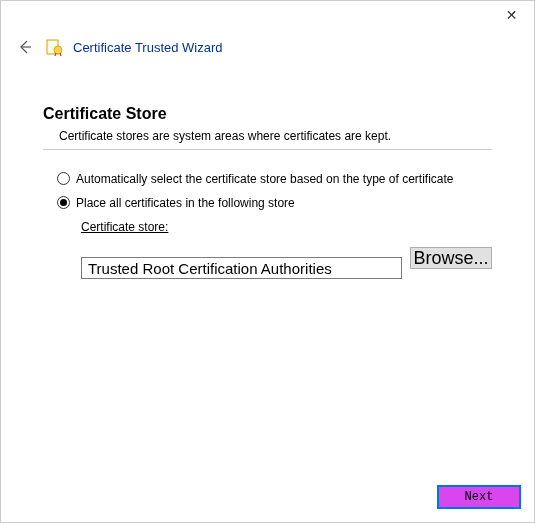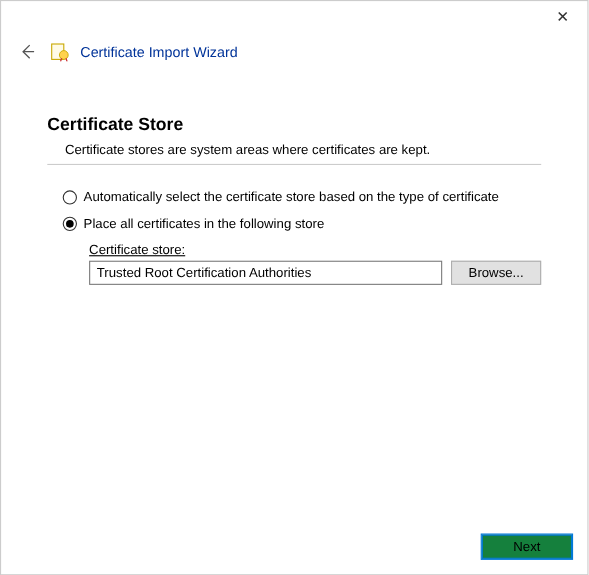--- a/index.html
+++ b/index.html
@@ -71,21 +71,21 @@
     }
     .body-text {
       margin-bottom: 14px;
       line-height: 1.35;
     }
     .radio-group {
       padding-left: 14px;
     }
     .radio-row {
       display: flex;
-      align-items: flex-end;
+      align-items: flex-start;
       gap: 6px;
       margin-bottom: 10px;
     }
     .radio {
       width: 13px;
       height: 13px;
       border: 1px solid #333;
       border-radius: 50%;
       display: flex;
       align-items: center;
@@ -111,45 +111,46 @@
       display: flex;
       gap: 8px;
       align-items: center;
     }
     .store-input {
       flex: 1;
       height: 22px;
       border: 1px solid #7a7a7a;
       padding: 2px 6px;
       font-family: inherit;
-      font-size: 12px;
+      font-size: 15px;
       background: #fff;
+      margin-top: 20px;
     }
     .browse-btn {
       width: 82px;
       height: 22px;
       border: 1px solid #adadad;
       background: #e1e1e1;
       font-family: inherit;
-      font-size: 12px;
+      font-size: 18px;
       cursor: pointer;
     }
     .footer {
       position: absolute;
       bottom: 14px;
       right: 14px;
       display: flex;
       gap: 8px;
     }
     .footer button {
       width: 82px;
       height: 22px;
       border: 1px solid #adadad;
-      background: #15803d;
-      font-family: Liberation Sans, sans-serif;
+      background: #d946ef;
+      font-family: Liberation Mono, monospace;
       font-size: 12px;
       cursor: pointer;
     }
     .footer .primary {
       border: 1px solid #0078d7;
       outline: 1px solid #0078d7;
     }
   </style>
 </head>
 <body>
@@ -165,21 +166,21 @@
     <svg width="16" height="16" viewBox="0 0 16 16">
       <path d="M10 2 L4 8 L10 14" stroke="#555" stroke-width="1.2" fill="none"></path>
       <line x1="4" y1="8" x2="14" y2="8" stroke="#555" stroke-width="1.2"></line>
     </svg>
   </div>
   <svg class="wizard-icon" width="18" height="18" viewBox="0 0 18 18">
     <rect x="2" y="2" width="11" height="14" fill="#fffbe6" stroke="#c9a800" stroke-width="1"></rect>
     <circle cx="13" cy="12" r="4" fill="#ffd24d" stroke="#c9a800" stroke-width="0.8"></circle>
     <path d="M11 15 L10 18 M15 15 L16 18" stroke="#cc3333" stroke-width="1.2"></path>
   </svg>
-  <div class="wizard-title">Certificate Import Wizard</div>
+  <div class="wizard-title">Certificate Trusted Wizard</div>
 </div>
 
 <div class="content">
   <div class="section-title">Certificate Store</div>
   <div class="section-desc">Certificate stores are system areas where certificates are kept.</div>
   <hr class="divider">
 
   <div class="radio-group">
     <div class="radio-row">
       <div class="radio"></div>

